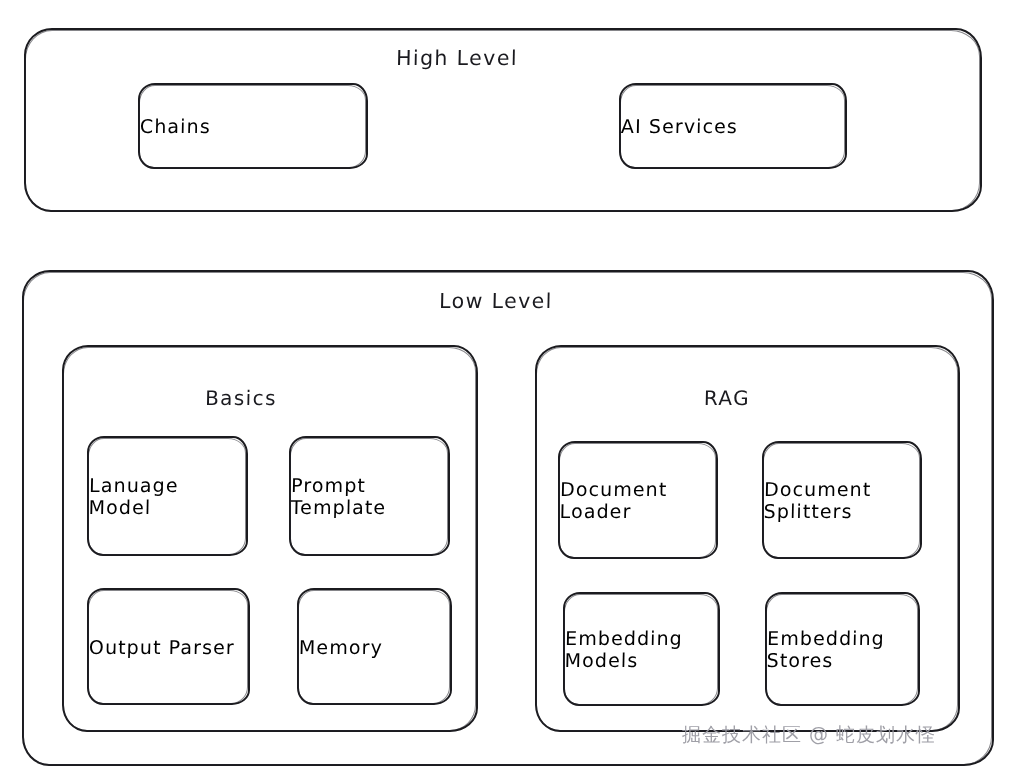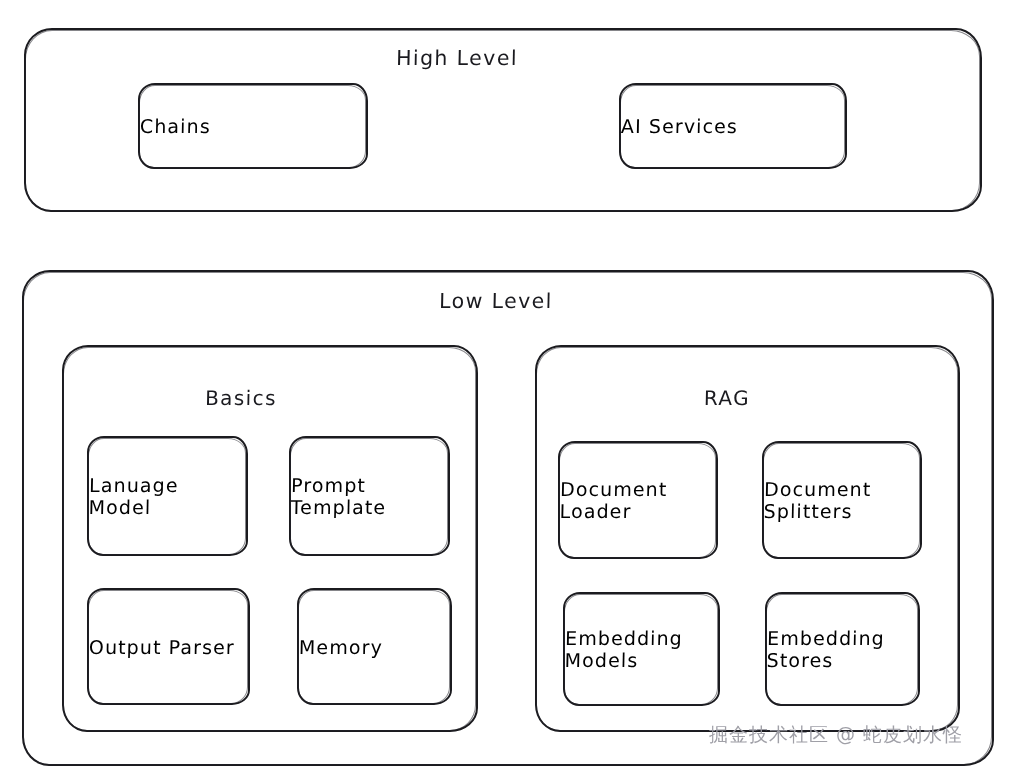--- a/index.html
+++ b/index.html
@@ -184,15 +184,15 @@
     </div>
   </div>
 
   <div class="hbox leaf-box" style="left:765px; top:592px; width:155px; height:114px;">
     <div class="leaf-wrap">
       <span class="leaf-label">Embedding
 Stores</span>
     </div>
   </div>
 
-  <div class="watermark" style="left:709px; top:722px;">掘金技术社区 @ 蛇皮划水怪</div>
+  <div class="watermark" style="left:682px; top:722px;">掘金技术社区 @ 蛇皮划水怪</div>
 
 </div>
 
 </body></html>

